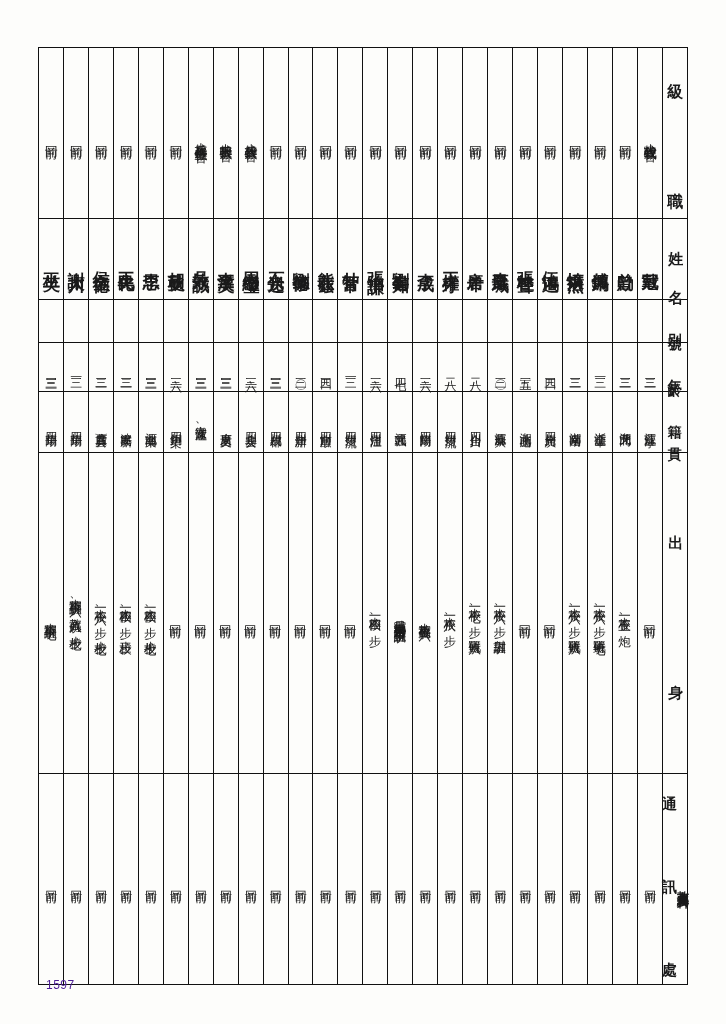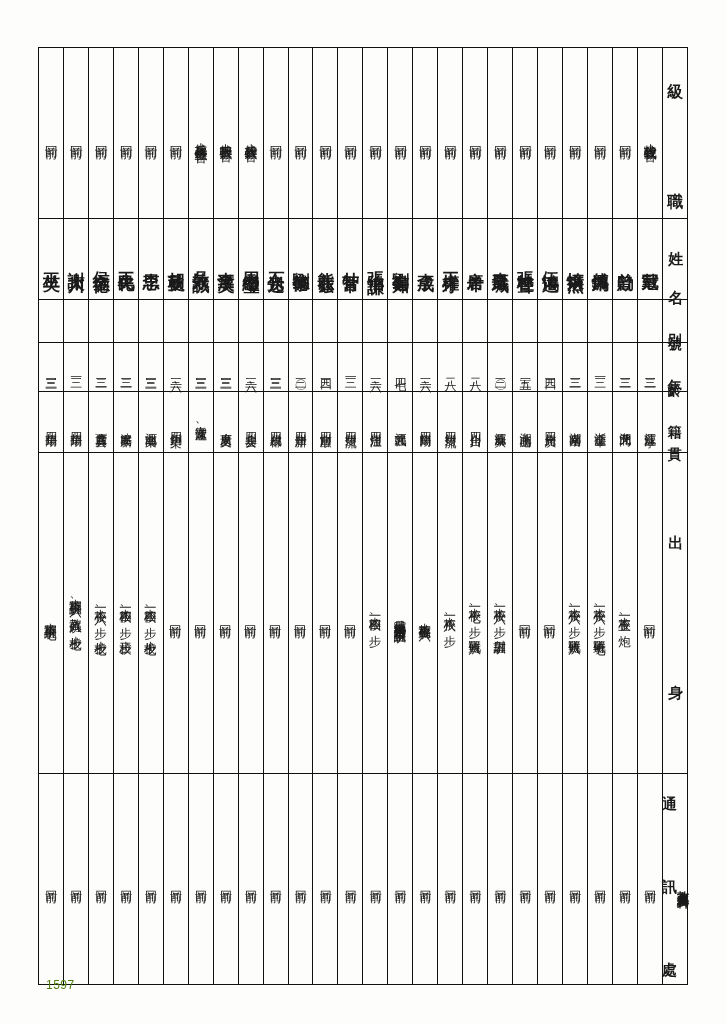--- a/index.html
+++ b/index.html
@@ -99,21 +99,21 @@
     flex-direction: row;
     justify-content: center;
     height: 100%;
   }
   .page-number {
     position: absolute;
     left: 46px;
     top: 978px;
     font-size: 12px;
     font-family: "Liberation Sans", sans-serif;
-    color: #4d7c0f;
+    color: #4c1d95;
     letter-spacing: 0.5px;
   }
 </style>
 </head>
 <body>
 
 <div class="page">
   <div class="table-wrap">
     <table class="roster">
       <tbody>

